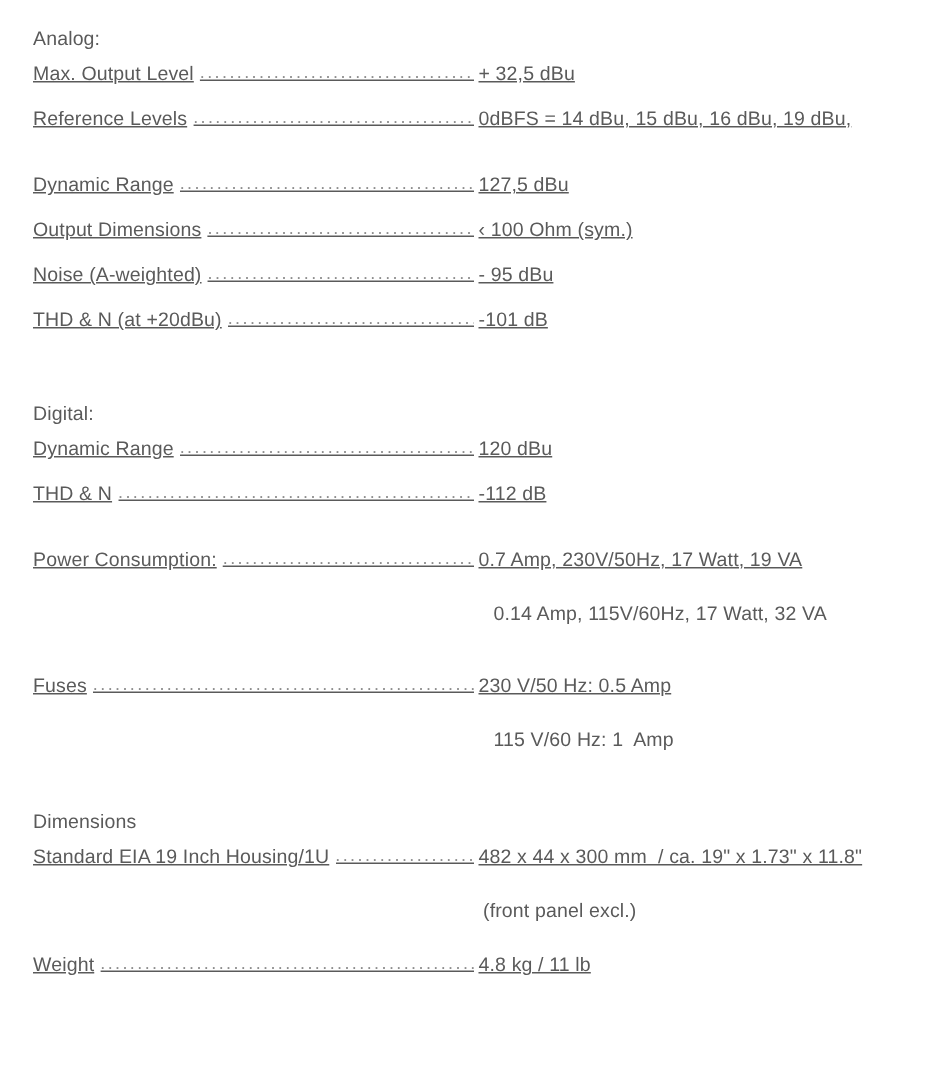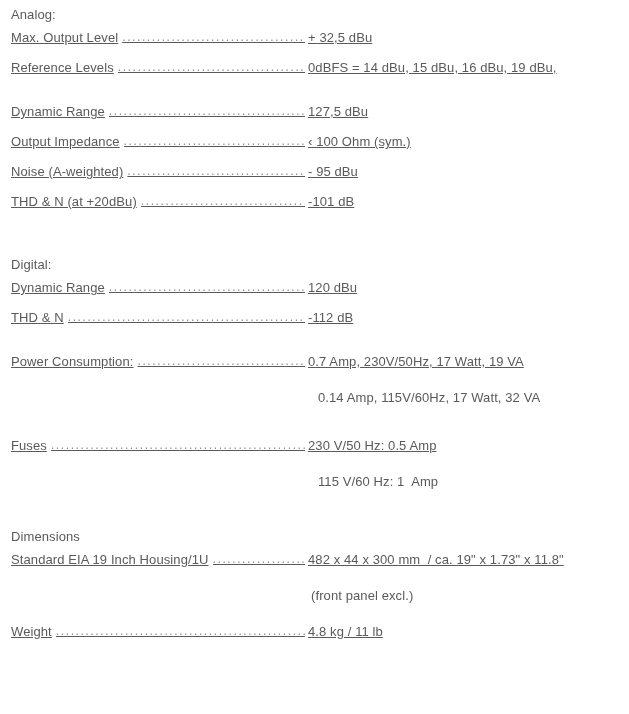--- a/index.html
+++ b/index.html
@@ -12,21 +12,21 @@
     height: 714px;
     font-family: "Liberation Sans", sans-serif;
     color: #5a5a5a;
     font-size: 13px;
     overflow: hidden;
   }
   .sheet {
     position: relative;
     width: 542px;
     height: 714px;
-    padding: 0;
+    padding: 11px;
     box-sizing: border-box;
   }
 
   
   .row {
     display: flex;
     align-items: baseline;
     padding-left: 11px;
     padding-right: 6px;
     box-sizing: border-box;
@@ -109,21 +109,21 @@
       <div class="gap-sm"></div>
       <div class="row">
         <div class="labelwrap">
           <span class="label">Dynamic Range</span>
           <span class="leader">....................................................................</span>
         </div>
         <span class="value">127,5 dBu</span>
       </div>
       <div class="row">
         <div class="labelwrap">
-          <span class="label">Output Impedance</span>
+          <span class="label">Output Dimensions</span>
           <span class="leader">....................................................................</span>
         </div>
         <span class="value">‹ 100 Ohm (sym.)</span>
       </div>
       <div class="row">
         <div class="labelwrap">
           <span class="label">Noise (A-weighted)</span>
           <span class="leader">....................................................................</span>
         </div>
         <span class="value">- 95 dBu</span>

